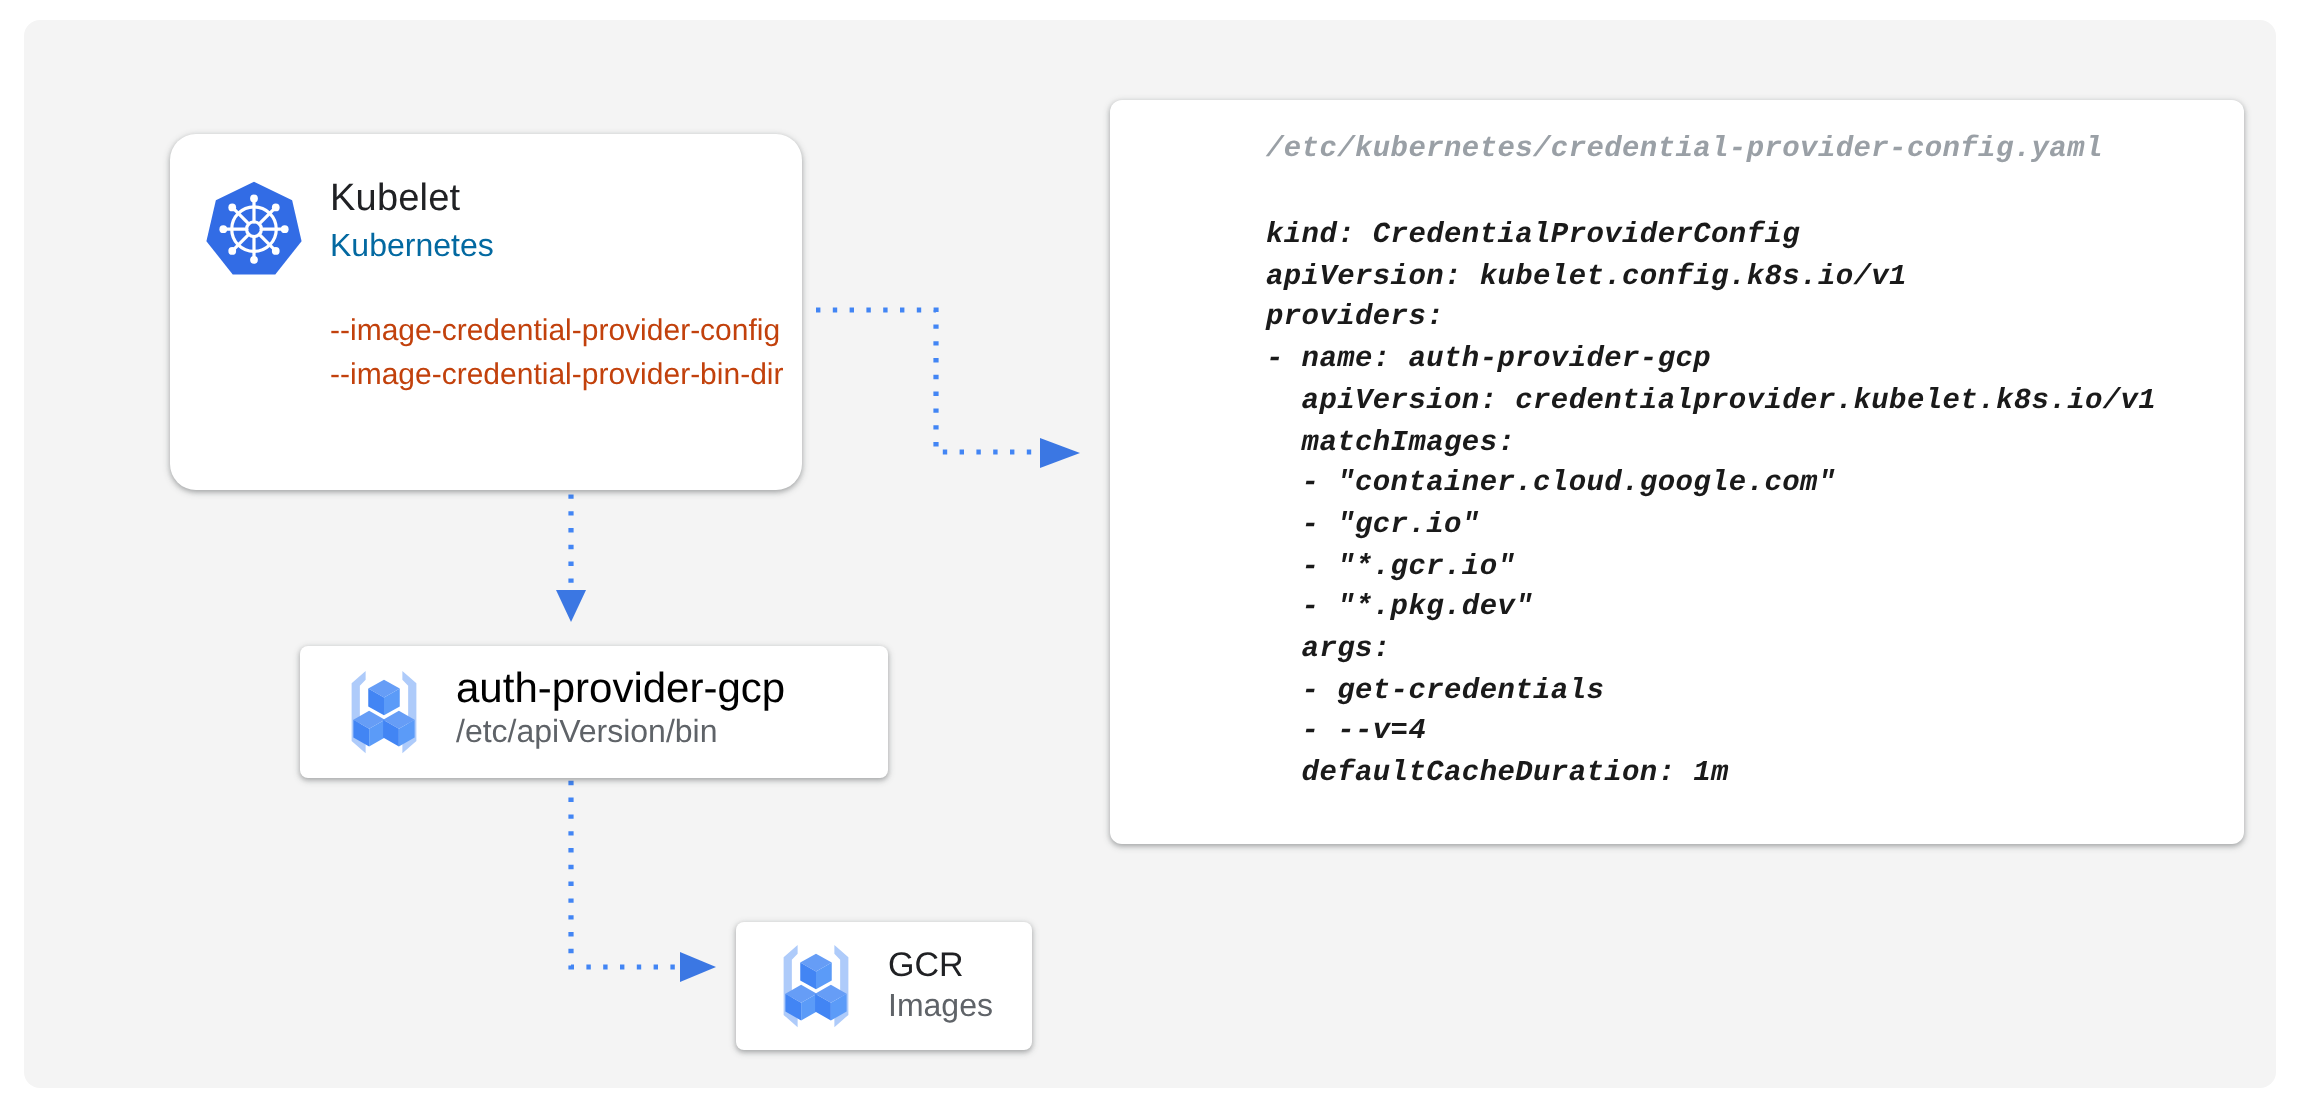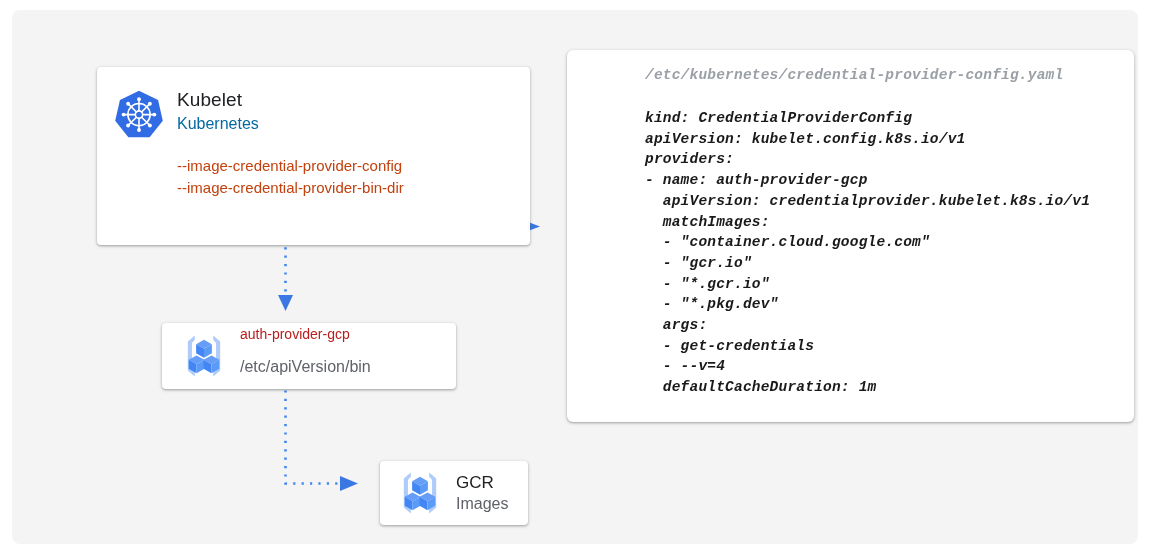--- a/index.html
+++ b/index.html
@@ -26,29 +26,29 @@
     border-radius: 8px;
   }
 
   
   .card {
     position: absolute;
     background: #ffffff;
     border-radius: 4px;
     box-shadow: 0 1px 2px rgba(60,64,67,.30), 0 1px 3px 1px rgba(60,64,67,.15);
     box-sizing: border-box;
-    margin-left: 12px;
   }
 
   
   #kubelet-card {
     left: 73px;
     top: 57px;
-    width: 433px;
+    width: 316px;
     height: 178px;
+    border-radius: 13px;
   }
   #kubelet-icon {
     position: absolute;
     left: 15px;
     top: 21px;
     width: 54px;
     height: 54px;
   }
   #kubelet-title {
     position: absolute;
@@ -88,23 +88,23 @@
   #authprovider-icon {
     position: absolute;
     left: 14px;
     top: 5px;
     width: 56px;
     height: 56px;
   }
   #authprovider-title {
     position: absolute;
     left: 78px;
-    top: 0;
-    font-size: 14px;
-    color: #b91c1c;
+    top: 10px;
+    font-size: 21px;
+    color: #000000;
     line-height: 23px;
   }
   #authprovider-subtitle {
     position: absolute;
     left: 78px;
     top: 33px;
     font-size: 16px;
     color: #5f6368;
     line-height: 22px;
   }

